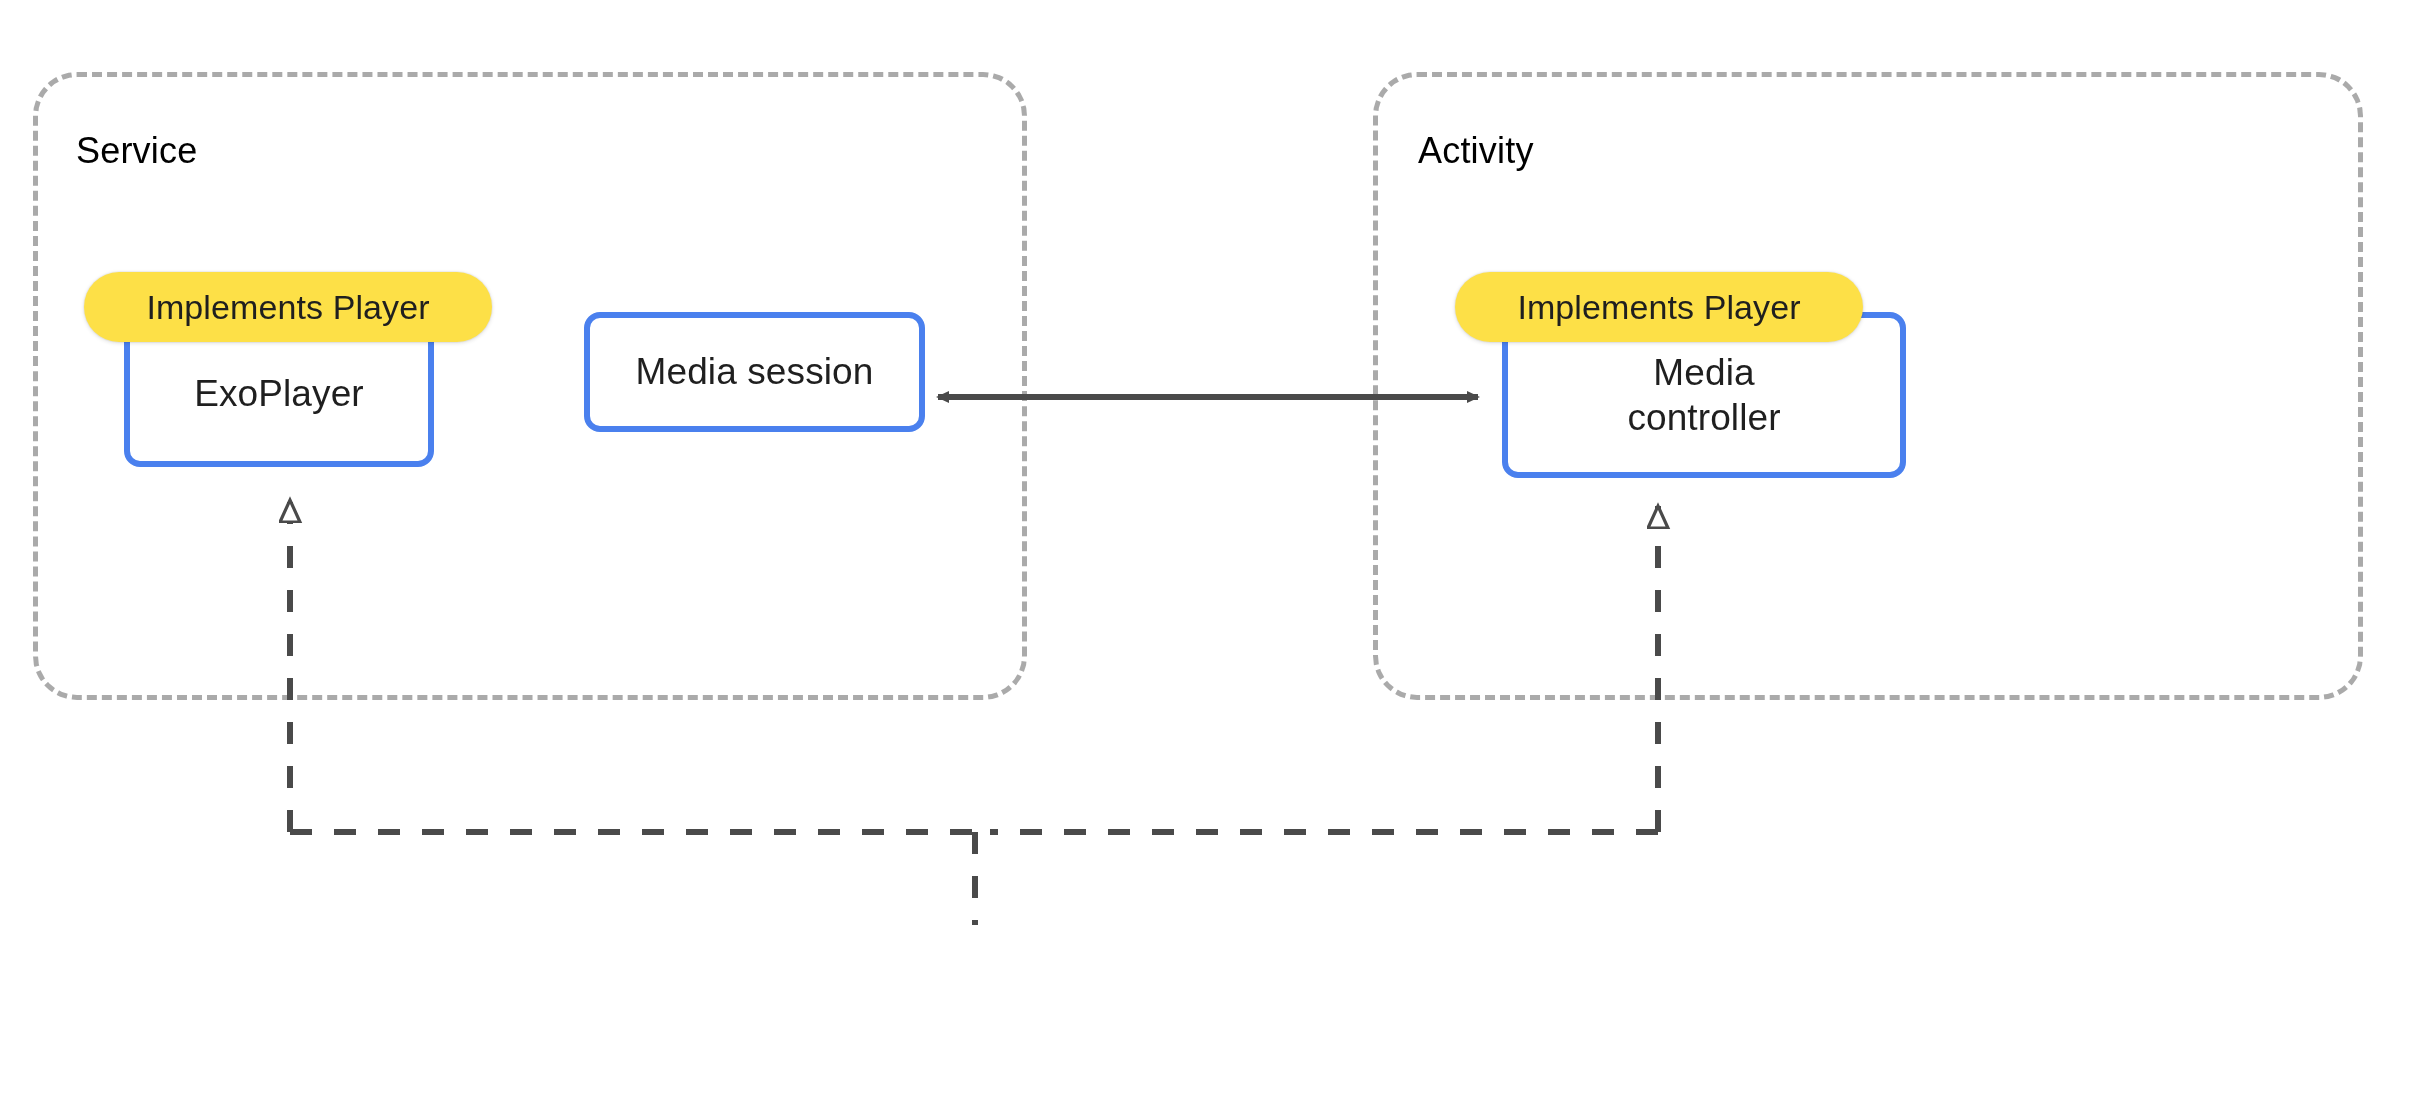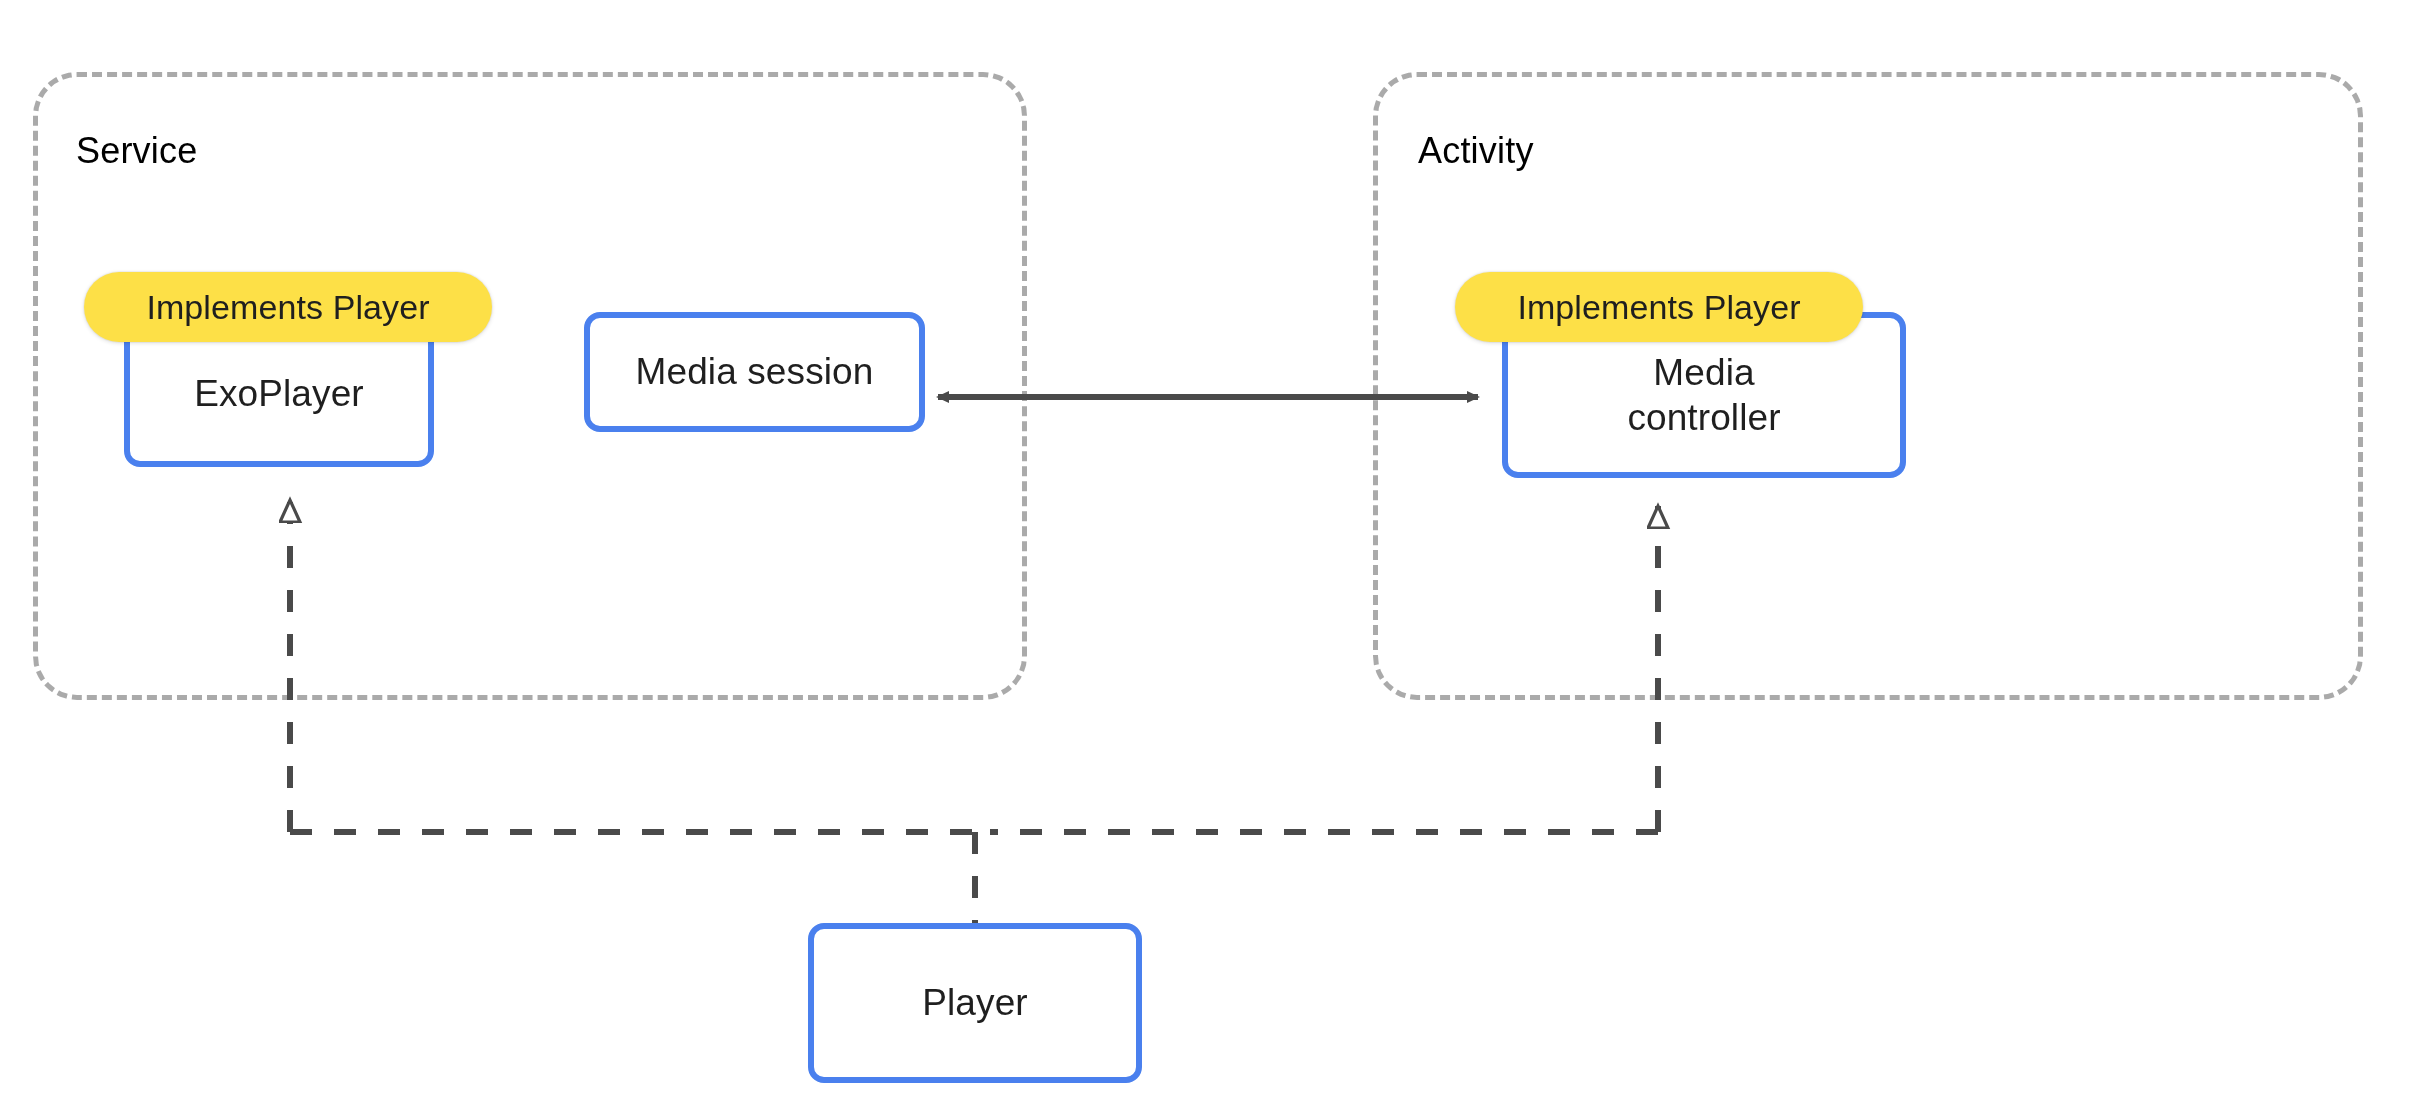--- a/index.html
+++ b/index.html
@@ -142,17 +142,14 @@
 
   <div class="box" style="left:1490px; top:312px; width:404px; height:166px;margin-left:12px;">
     <span class="box-label">Media
 controller</span>
   </div>
   <div class="pill" style="left:1455px; top:272px; width:408px; height:70px;">
     <span class="pill-label">Implements Player</span>
   </div>
 
 
-  <div class="box" style="left:808px; top:923px; width:334px; height:160px;">
-    <span class="box-label">Player</span>
-  </div>
 
 </div>
 
 </body></html>

